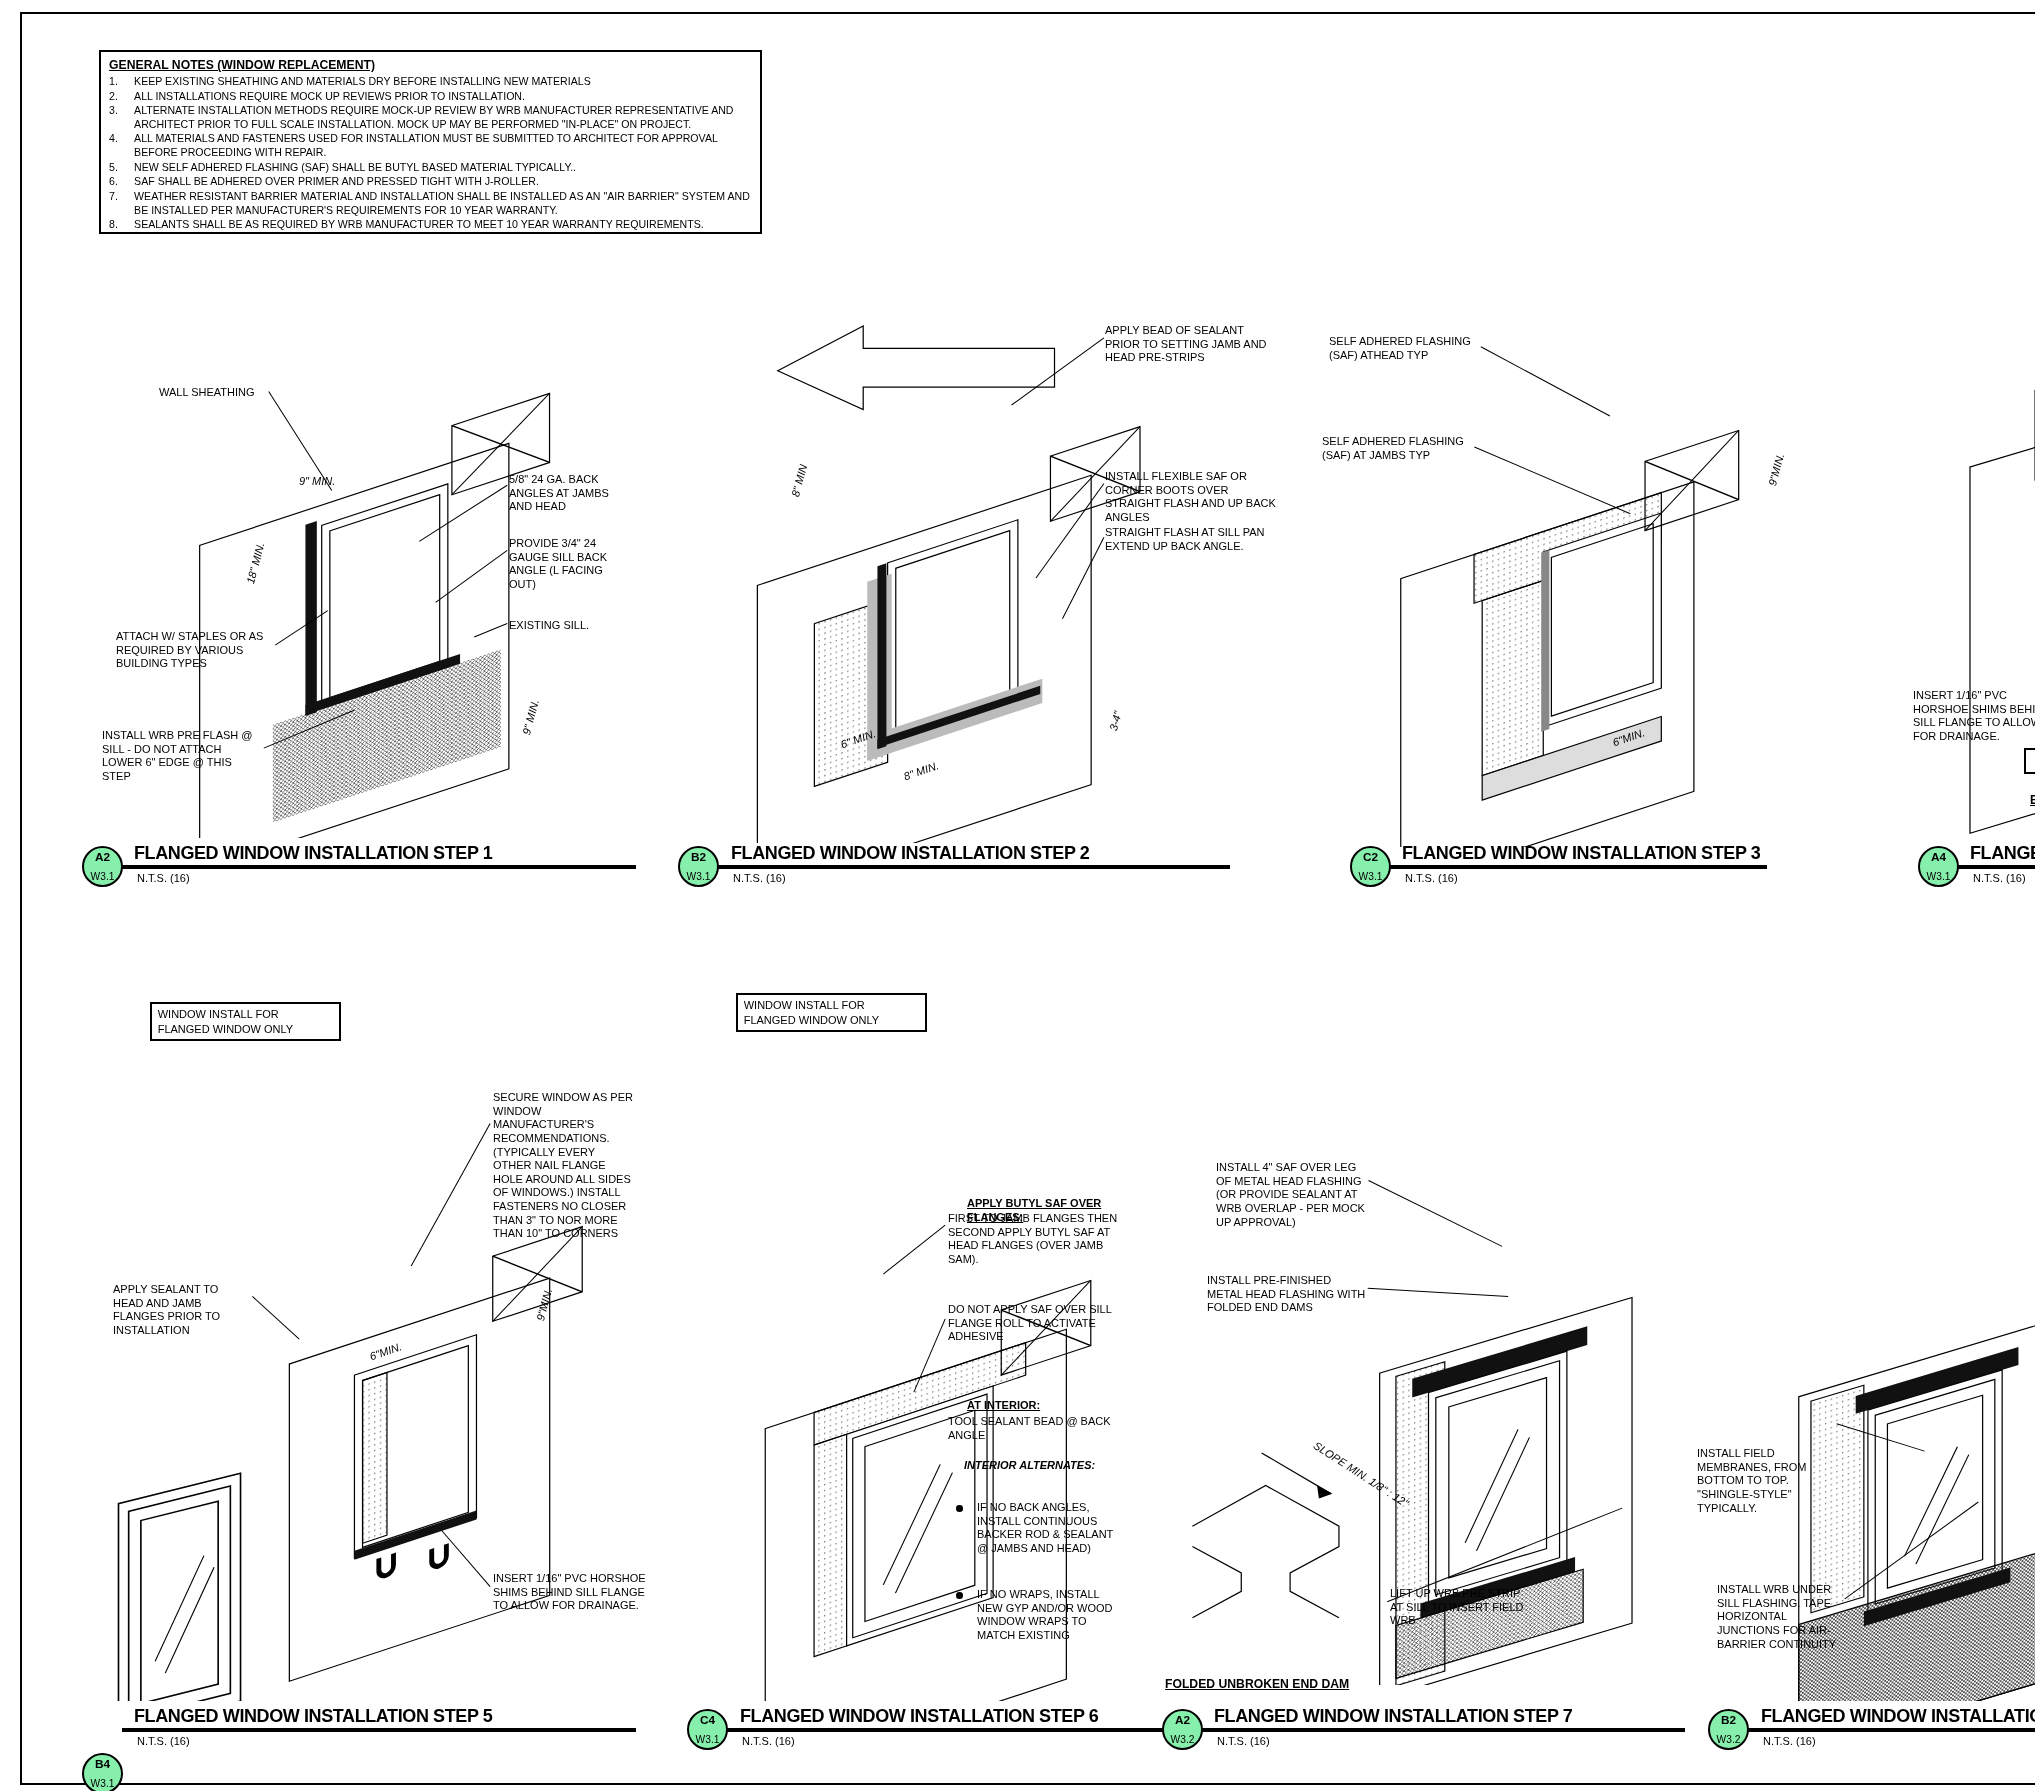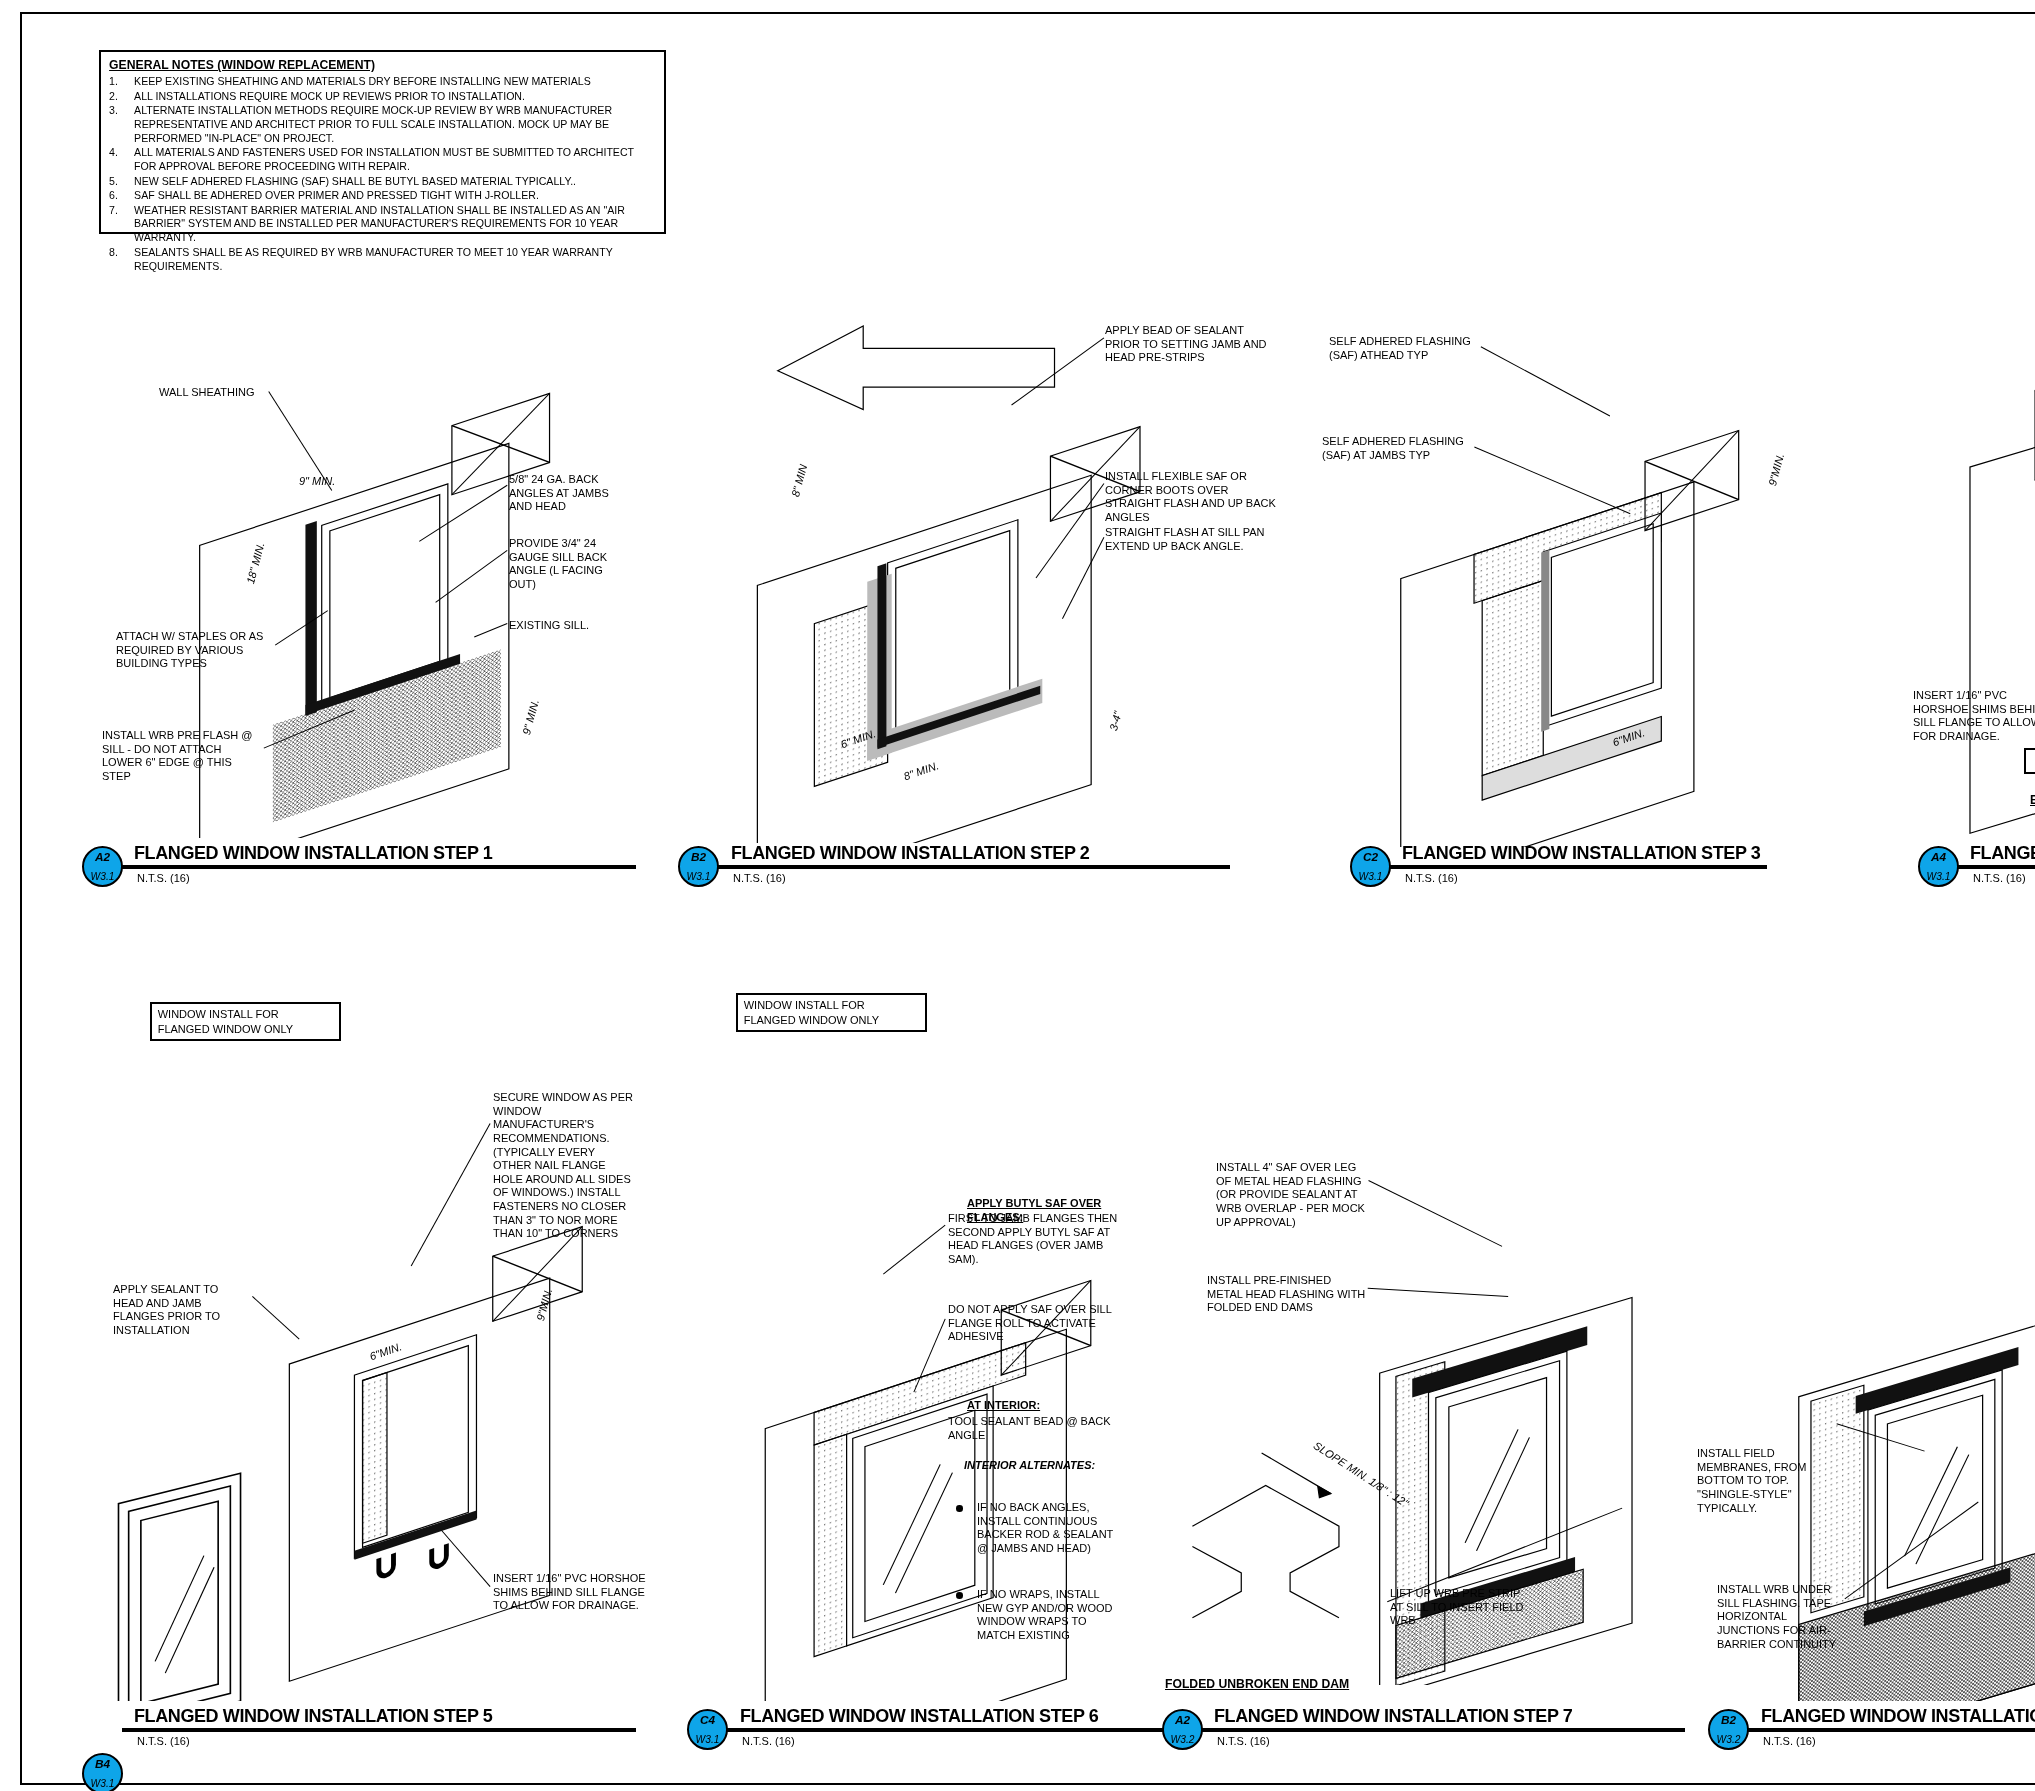--- a/index.html
+++ b/index.html
@@ -11,28 +11,28 @@
   .rot75{transform:rotate(-75deg);}
   .rot20{transform:rotate(-19deg);}
   .rot33{transform:rotate(33deg);}
   .u{text-decoration:underline;}
   .b{font-weight:bold;margin-left:19px;}
   .boxed{position:absolute;border:2px solid #000;padding:3.3px 5.7px;font-size:11px;line-height:1.3;box-sizing:border-box;}
   .badge{position:absolute;border:2.4px solid #000;font-size:13px;display:flex;align-items:center;justify-content:center;text-align:center;box-sizing:border-box;}
   .caption{position:absolute;font-size:12.2px;font-weight:bold;text-decoration:underline;white-space:nowrap;}
   .bullet-dot{position:absolute;width:6.5px;height:6.5px;border-radius:50%;background:#000;}
   
-  .bubble{position:absolute;width:41px;height:41px;border:2.4px solid #000;border-radius:50%;box-sizing:border-box;background:#0ea5e9;z-index:5;font-style:italic;}
+  .bubble{position:absolute;width:41px;height:41px;border:2.4px solid #000;border-radius:50%;box-sizing:border-box;background:#86efac;z-index:5;}
   .bubble .t{position:absolute;left:0;top:2.4px;width:100%;text-align:center;font-size:11.8px;font-weight:600;}
   .bubble .s{position:absolute;left:0;bottom:3.3px;width:100%;text-align:center;font-size:10.2px;}
   .rule{position:absolute;height:3.7px;background:#000;z-index:4;}
   .dname{position:absolute;font-size:18px;font-weight:700;letter-spacing:-0.4px;white-space:nowrap;z-index:4;}
   .nts{position:absolute;font-size:11px;z-index:4;}
   
-  .gn{position:absolute;left:99px;top:50px;width:567px;height:184px;border:2.4px solid #000;box-sizing:border-box;padding:5.7px 8.1px;}
+  .gn{position:absolute;left:99px;top:50px;width:663px;height:184px;border:2.4px solid #000;box-sizing:border-box;padding:5.7px 8.1px;}
   .gn h1{margin:0 0 3.3px 0;font-size:12.2px;text-decoration:underline;font-weight:700;}
   .gn .row{display:flex;font-size:10.6px;line-height:1.3;margin-bottom:0.8px;}
   .gn .num{width:25px;flex:none;}
   svg{display:block;}
   .leader{stroke:#000;stroke-width:2.5;fill:none;}
 </style>
 </head>
 <body>
 
 <div class="sheet-border"></div>

